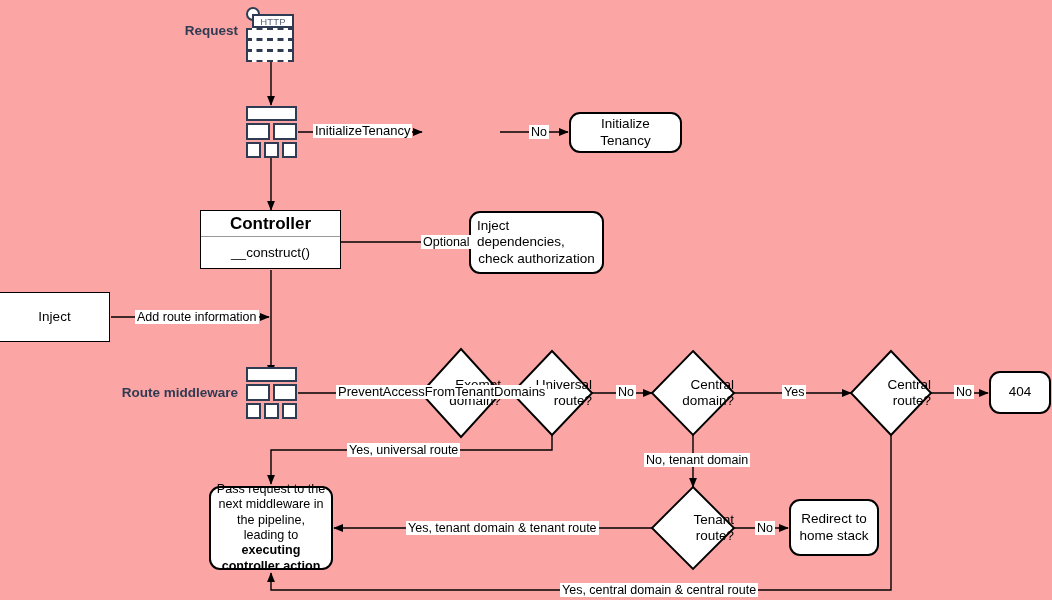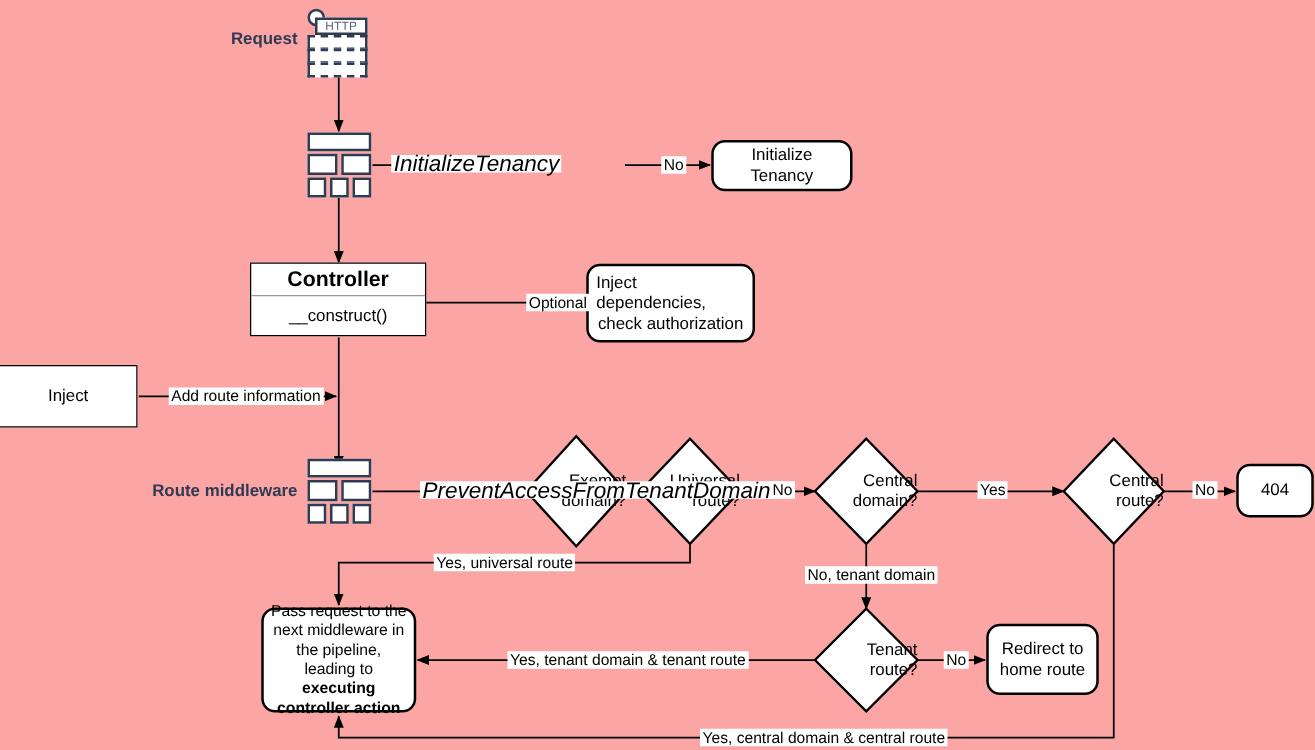--- a/index.html
+++ b/index.html
@@ -65,21 +65,21 @@
   
   .elabel{
     position:absolute;
     background:#ffffff;
     font-size:12.5px;
     line-height:14px;
     white-space:nowrap;
     padding:0 2px;
     color:#000;
   }
-  .elabel.ital{font-style:italic;font-size:18px;}
+  .elabel.ital{font-size:13px;}
 
   
   .caption{
     position:absolute;
     font-size:13.5px;
     font-weight:bold;
     color:#2f3b52;
     white-space:nowrap;
     text-align:right;
   }
@@ -257,21 +257,21 @@
     <span>Inject</span>
   </div>
 
   <div class="node rrect ctr" style="left:989px;top:371px;width:62px;height:43px;">
     <span>404</span>
   </div>
 
   <div class="node rrect" style="left:789px;top:499px;width:90px;height:57px;
        display:flex;flex-direction:column;align-items:center;justify-content:center;">
     <span>Redirect to</span>
-    <span>home route</span>
+    <span>home stack</span>
   </div>
 
   <div class="node rrect" style="left:209px;top:486px;width:124px;height:84px;
        display:flex;align-items:center;justify-content:center;text-align:center;
        font-size:12.6px;line-height:15.4px;padding:2px 5px;">
     <span><span>Pass request to the next middleware in the pipeline, leading to </span><span class="strong">executing controller action</span></span>
   </div>
 
   <div class="elabel ital" style="left:313px;top:124px;">InitializeTenancy</div>
 

